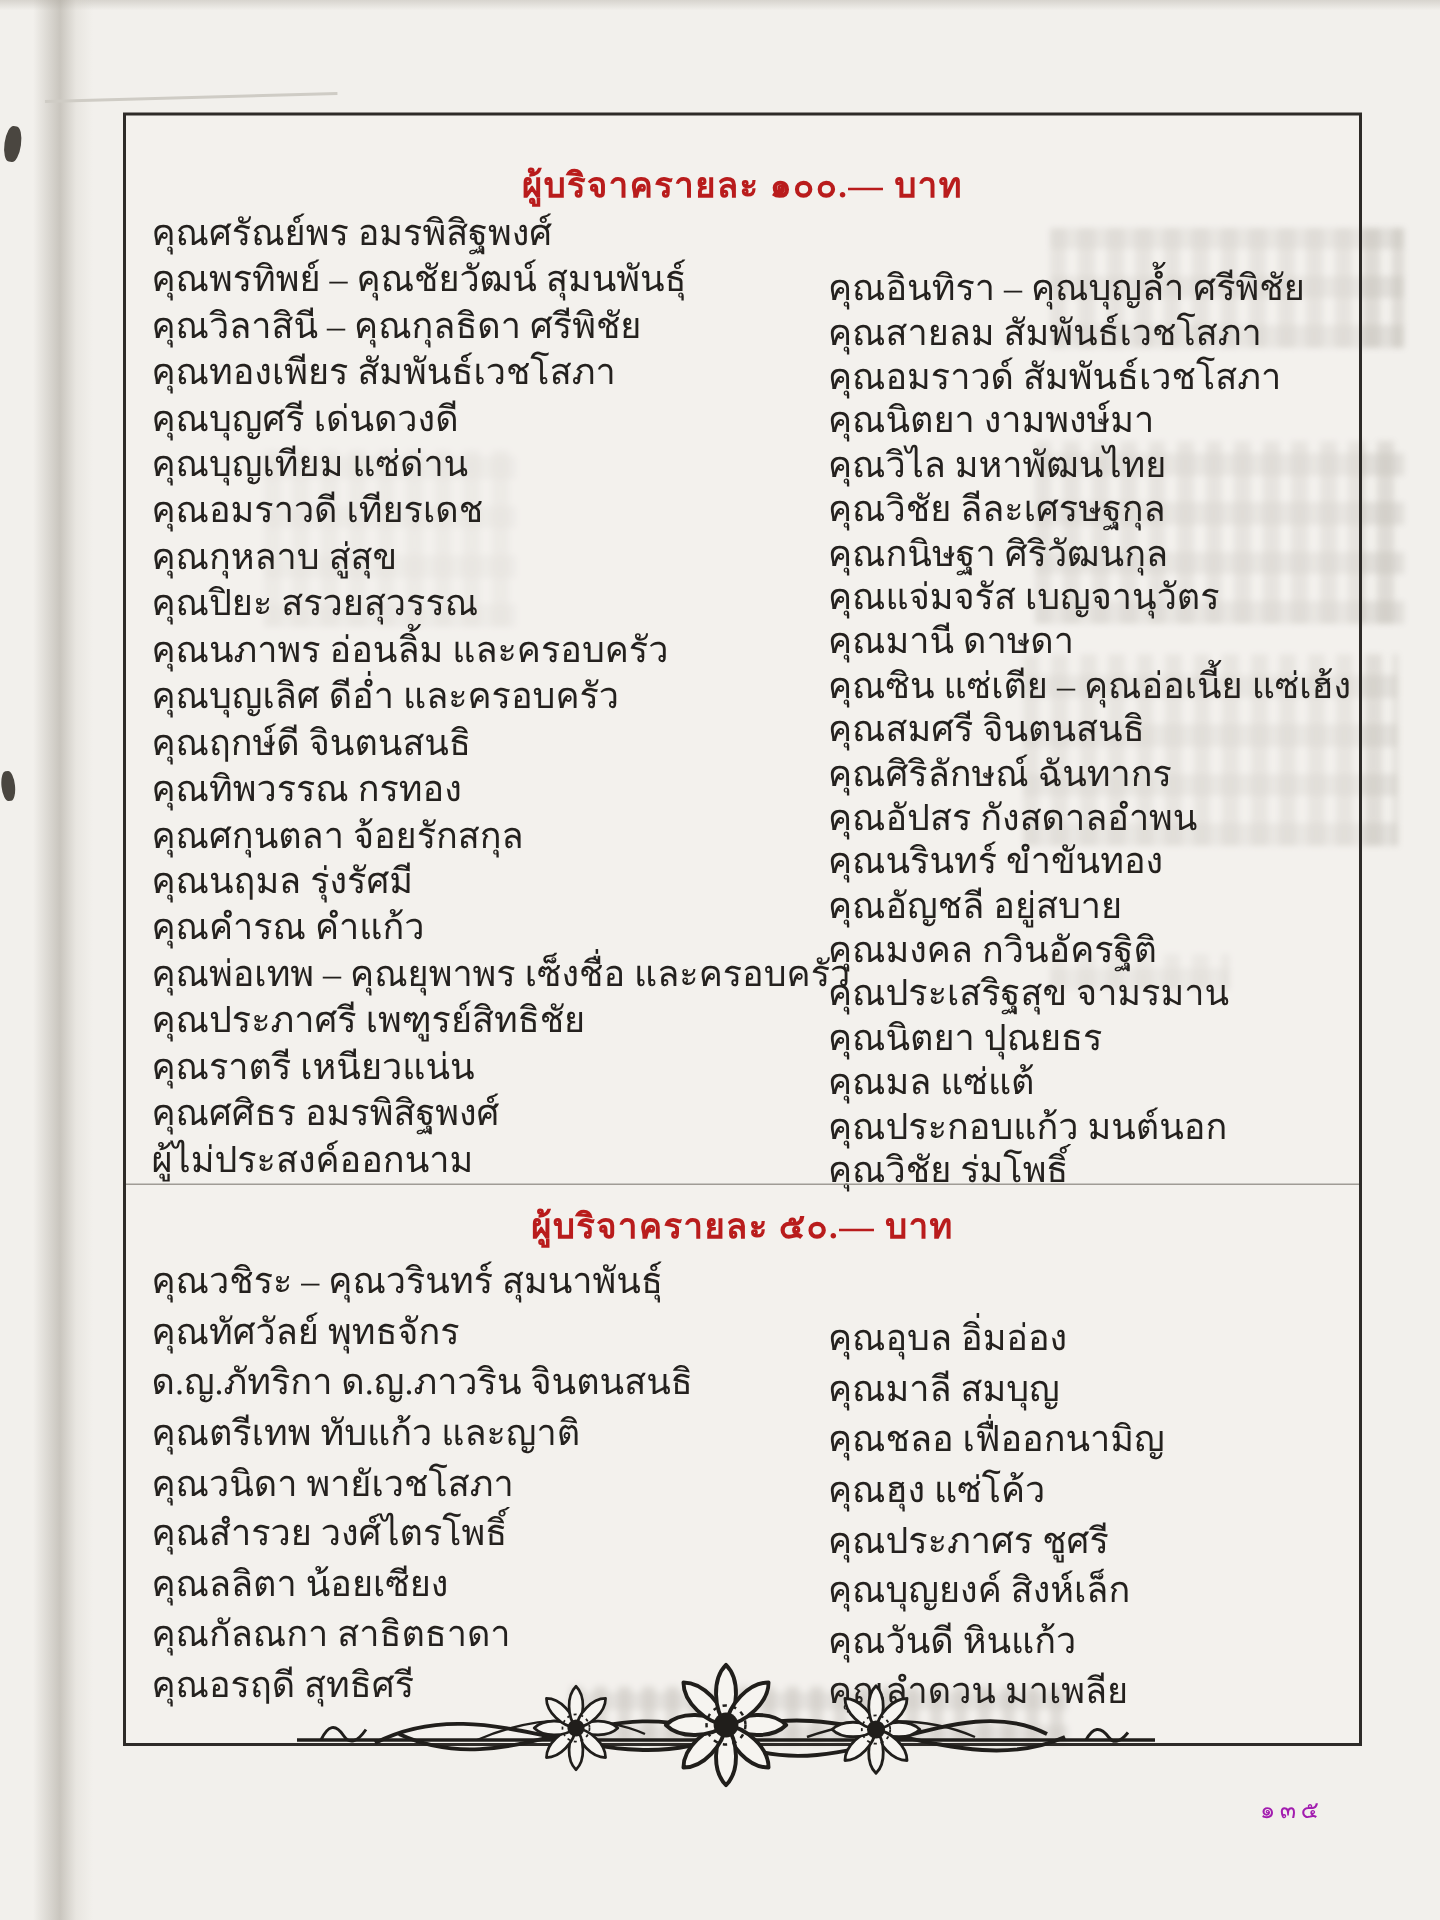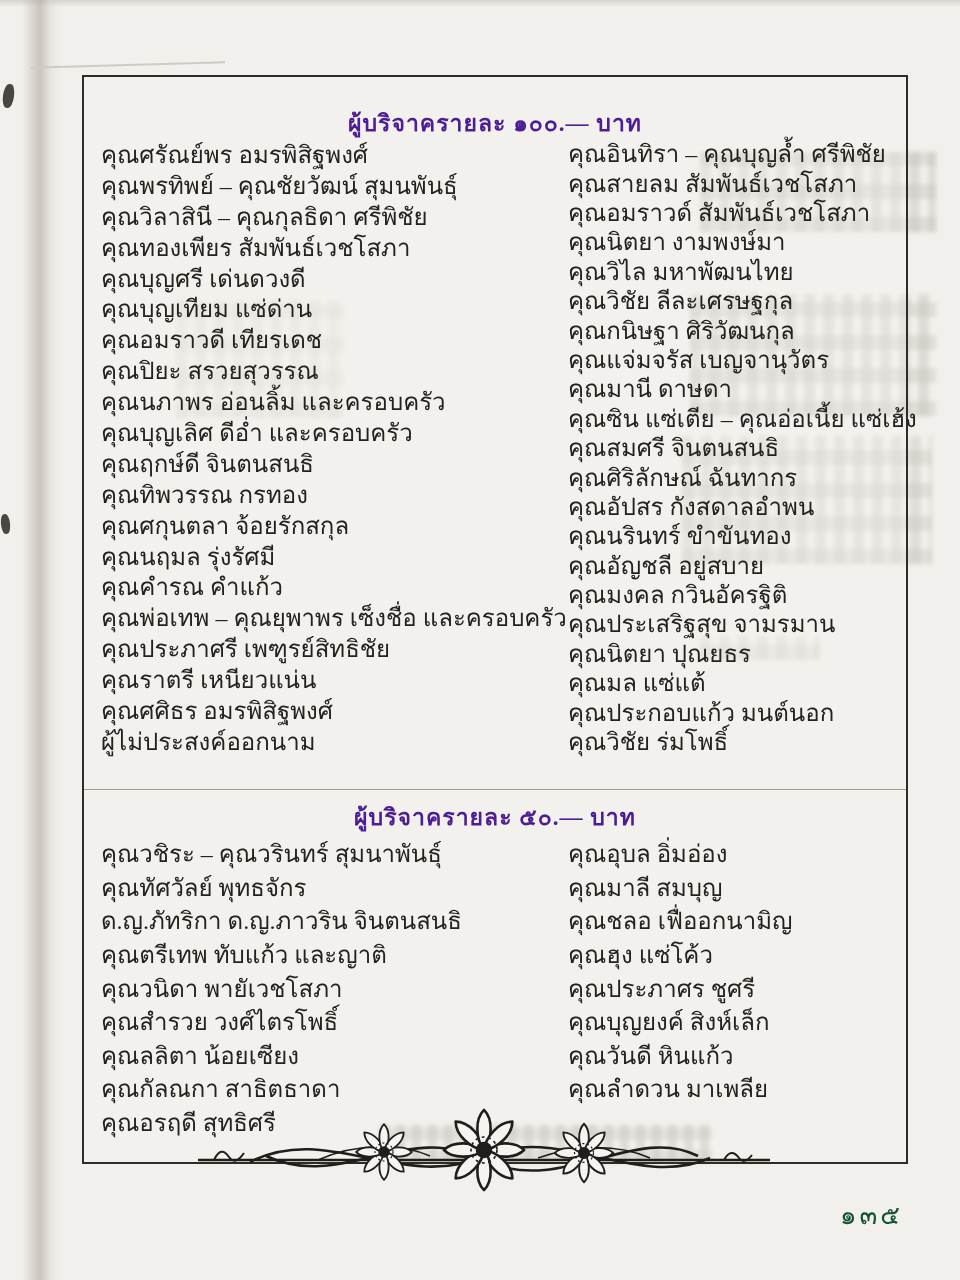--- a/index.html
+++ b/index.html
@@ -33,37 +33,37 @@
   .ghost.g4{left:176px;top:300px;width:168px;height:118px;opacity:.22;}
   .ghost.g5{left:700px;top:636px;width:120px;height:24px;opacity:.3;}
   .ghost.g6{left:380px;top:1124px;width:332px;height:38px;opacity:.5;
     background-image:
       repeating-linear-gradient(90deg,rgba(110,102,90,.45) 0 9px,rgba(110,102,90,0) 9px 16px),
       repeating-linear-gradient(0deg,rgba(80,74,66,.3) 0 12px,rgba(80,74,66,0) 12px 22px);}
   
   .frame{position:absolute;left:82px;top:75px;width:822px;height:1085px;
     border:2px solid #2e2b28;background:rgba(246,244,240,.35);}
   .sec-title{position:absolute;left:0;width:100%;text-align:center;
-    font-size:23px;font-weight:bold;letter-spacing:1px;margin:0;color:#4c1d95;}
+    font-size:23px;font-weight:bold;letter-spacing:1px;margin:0;color:#b91c1c;}
   .sec-title.t1{top:28px;}
   .sec-title.t2{top:722px;}
   .cols{position:absolute;left:0;right:0;}
   .cols.s1{top:62px;}
   .cols.s2{top:760px;}
   .col{position:absolute;}
   .col.left{left:17px;width:442px;}
-  .col.right{left:484px;width:346px;}
+  .col.right{left:468px;width:346px;margin-top:38px;}
   .name-line{height:var(--lh,31px);display:flex;align-items:center;
     font-size:24px;white-space:nowrap;color:#24211e;}
   .sep{position:absolute;left:0;top:712px;width:100%;height:0;
     border-top:1.5px solid #908d86;opacity:.85;}
   
   .ornament{position:absolute;left:198px;top:1100px;width:572px;height:92px;}
-  .pagenum{position:absolute;left:840px;top:1194px;font-size:26px;
-    letter-spacing:3px;color:#14532d;}
+  .pagenum{position:absolute;left:840px;top:1194px;font-size:16px;
+    letter-spacing:3px;color:#a21caf;}
 </style>
 </head>
 <body>
 
 <div class="page">
 
   <div class="top-edge"></div>
   <div class="paper-edge"></div>
   <div class="fold-line"></div>
   <div class="speck s1"></div>
@@ -82,20 +82,21 @@
 
     <div class="cols s1">
       <div class="col left" style="--lh:30.9px">
           <div class="name-line">คุณศรัณย์พร อมรพิสิฐพงศ์</div>
           <div class="name-line">คุณพรทิพย์ – คุณชัยวัฒน์ สุมนพันธุ์</div>
           <div class="name-line">คุณวิลาสินี – คุณกุลธิดา ศรีพิชัย</div>
           <div class="name-line">คุณทองเพียร สัมพันธ์เวชโสภา</div>
           <div class="name-line">คุณบุญศรี เด่นดวงดี</div>
           <div class="name-line">คุณบุญเทียม แซ่ด่าน</div>
           <div class="name-line">คุณอมราวดี เทียรเดช</div>
+          <div class="name-line">คุณกุหลาบ สู่สุข</div>
           <div class="name-line">คุณปิยะ สรวยสุวรรณ</div>
           <div class="name-line">คุณนภาพร อ่อนลิ้ม และครอบครัว</div>
           <div class="name-line">คุณบุญเลิศ ดีอ่ำ และครอบครัว</div>
           <div class="name-line">คุณฤกษ์ดี จินตนสนธิ</div>
           <div class="name-line">คุณทิพวรรณ กรทอง</div>
           <div class="name-line">คุณศกุนตลา จ้อยรักสกุล</div>
           <div class="name-line">คุณนฤมล รุ่งรัศมี</div>
           <div class="name-line">คุณคำรณ คำแก้ว</div>
           <div class="name-line">คุณพ่อเทพ – คุณยุพาพร เซ็งชื่อ และครอบครัว</div>
           <div class="name-line">คุณประภาศรี เพฑูรย์สิทธิชัย</div>

